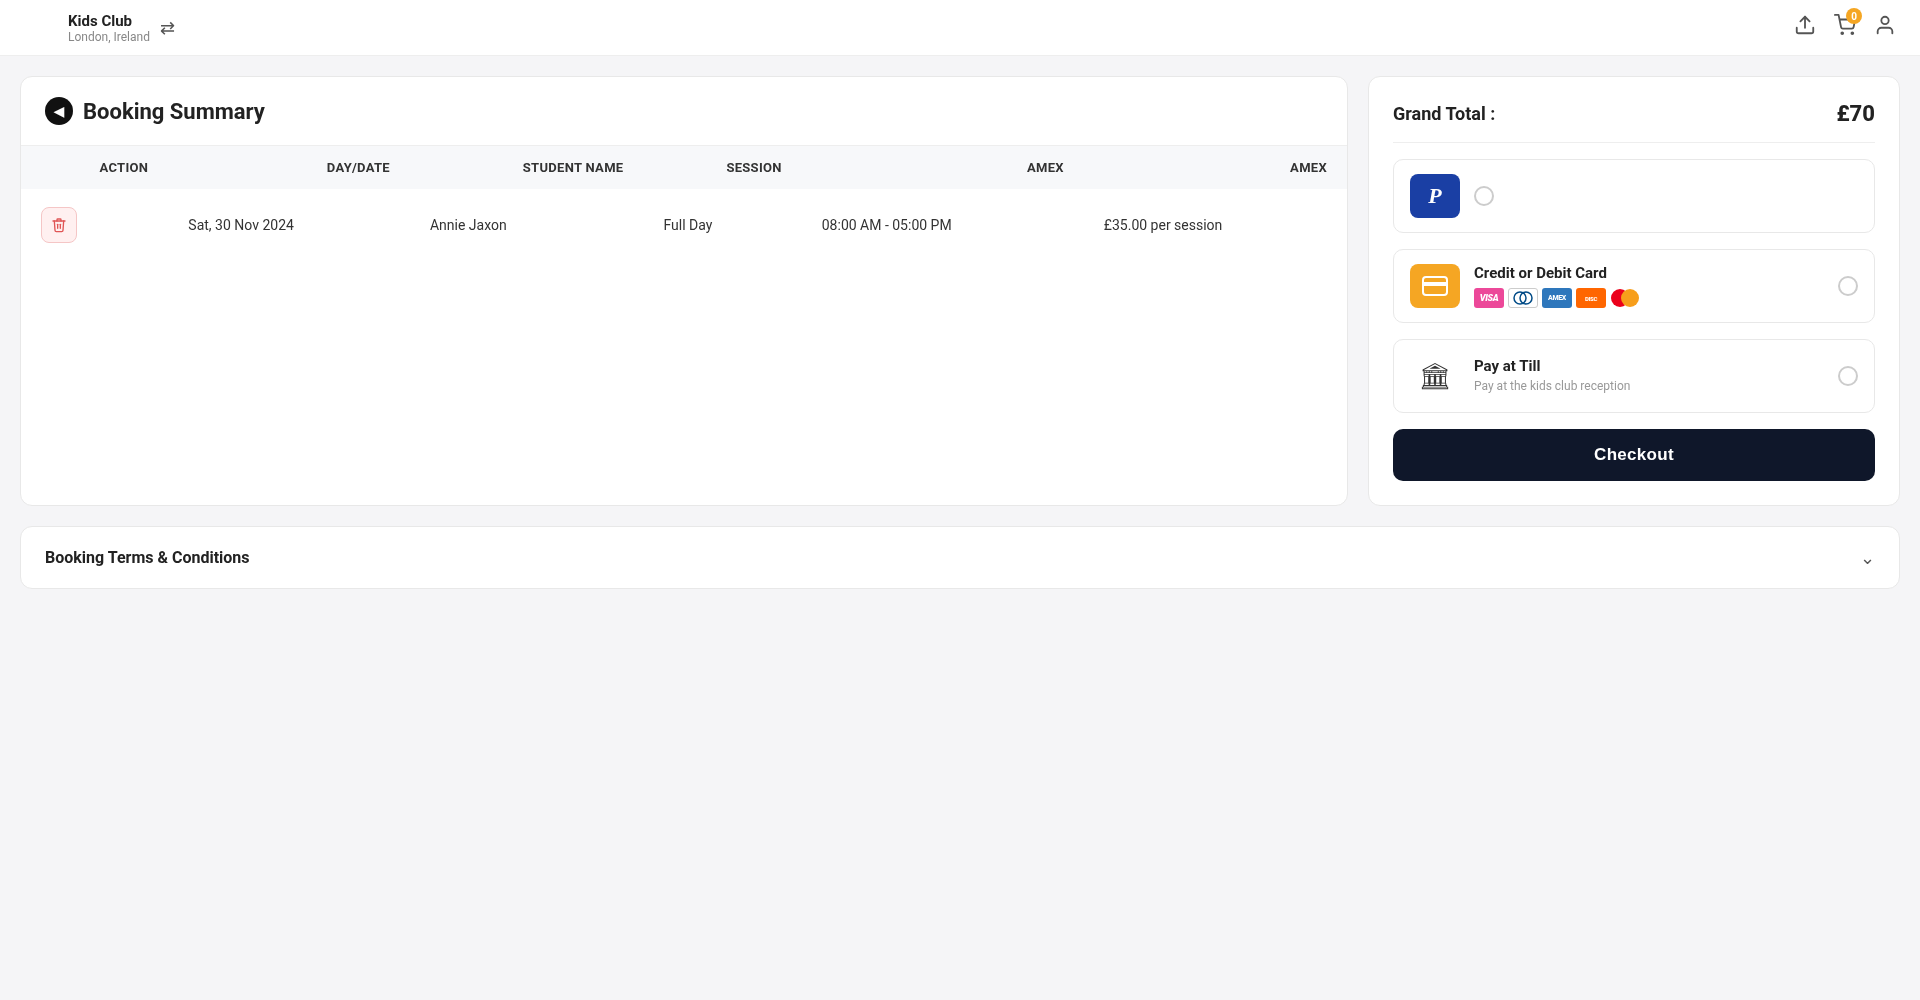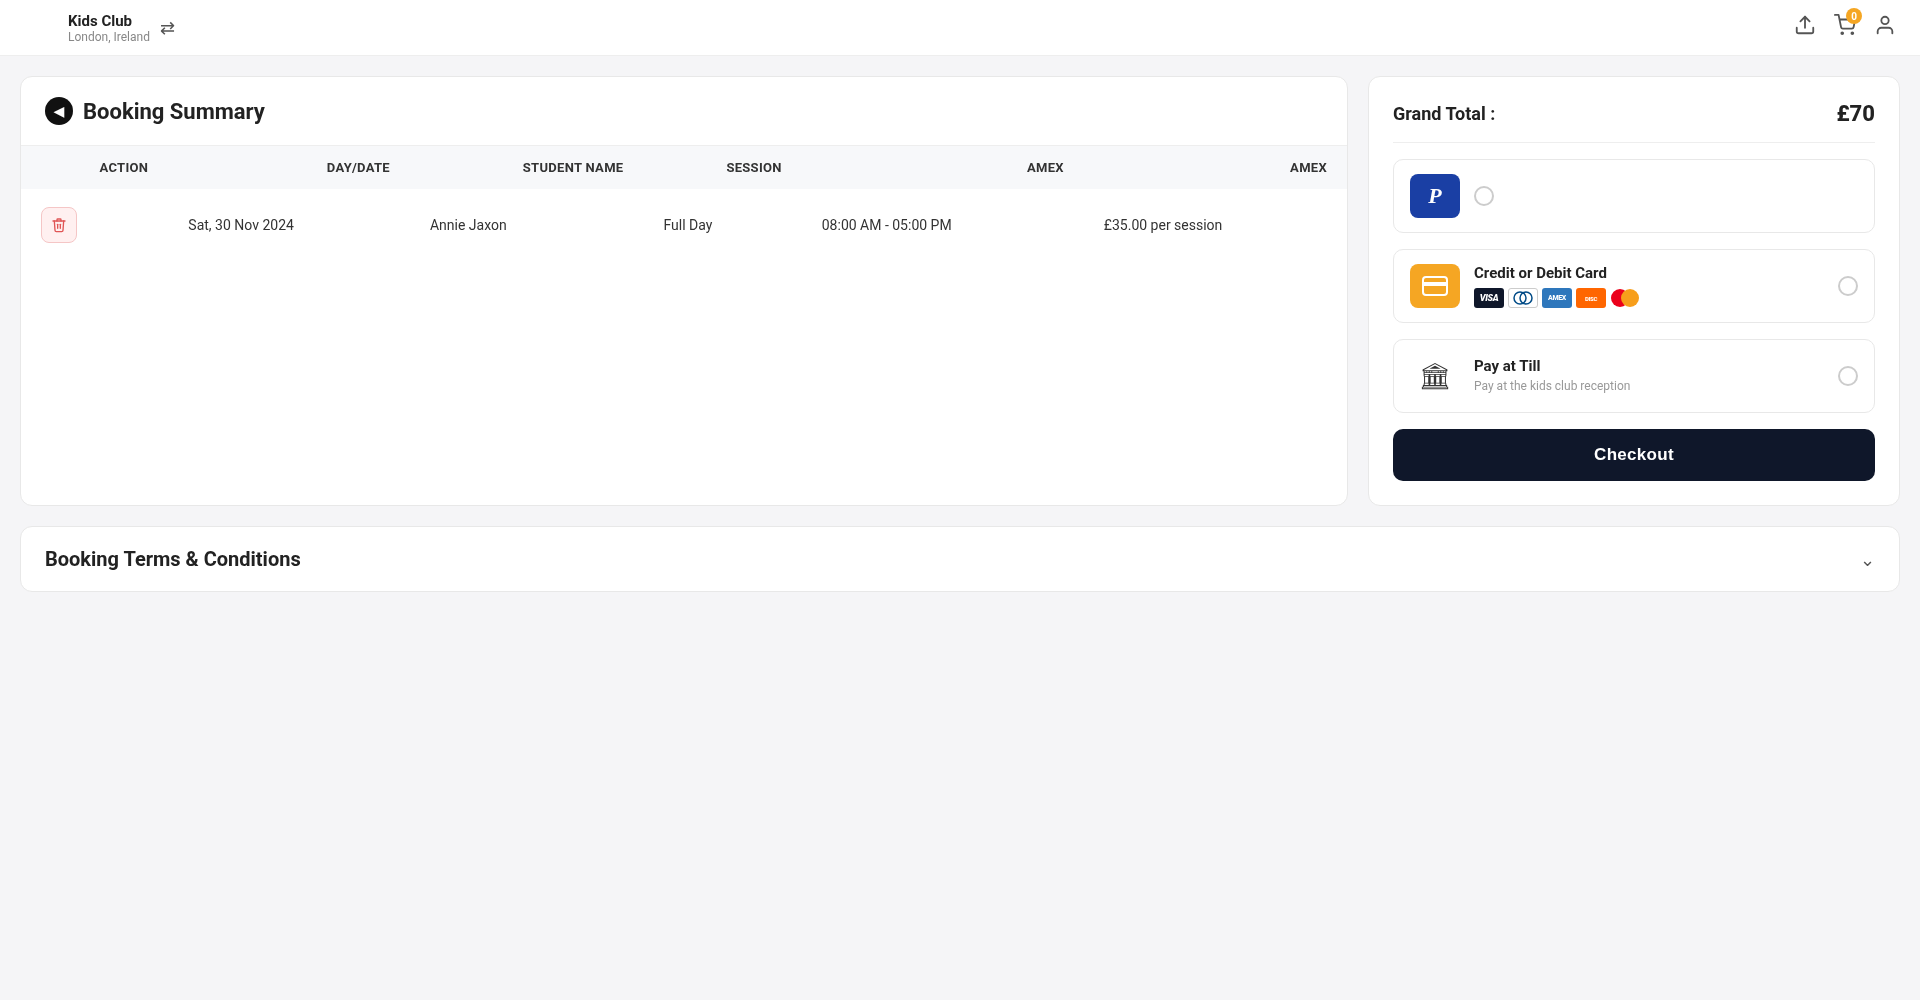--- a/index.html
+++ b/index.html
@@ -237,21 +237,21 @@
       height: 20px;
       width: 30px;
       border-radius: 3px;
       display: flex;
       align-items: center;
       justify-content: center;
       font-size: 7px;
       font-weight: 800;
       letter-spacing: -0.3px;
     }
-    .visa-logo { background: #0f172a; color: #fff; font-size: 9px; font-weight: 900; font-style: italic; }
+    .visa-logo { background: #ec4899; color: #fff; font-size: 9px; font-weight: 900; font-style: italic; }
     .diners-logo { background: #fff; border: 1px solid #ccc; color: #004b87; font-size: 7px; }
     .amex-logo { background: #2e77bc; color: #fff; font-size: 7px; }
     .discover-logo { background: #ff6600; color: #fff; font-size: 6px; }
     .mc-logo { background: transparent; display: flex; align-items: center; justify-content: center; }
 
     
     .mc-wrap {
       display: flex;
       align-items: center;
     }
@@ -286,21 +286,21 @@
       border: 1px solid #e8e8e8;
     }
     .terms-row {
       display: flex;
       align-items: center;
       justify-content: space-between;
       padding: 20px 24px;
       cursor: pointer;
     }
     .terms-label {
-      font-size: 20px;
+      font-size: 16px;
       font-weight: 700;
     }
     .chevron-icon {
       font-size: 18px;
       color: #555;
     }
 
     
     .paypal-p {
       color: #fff;

